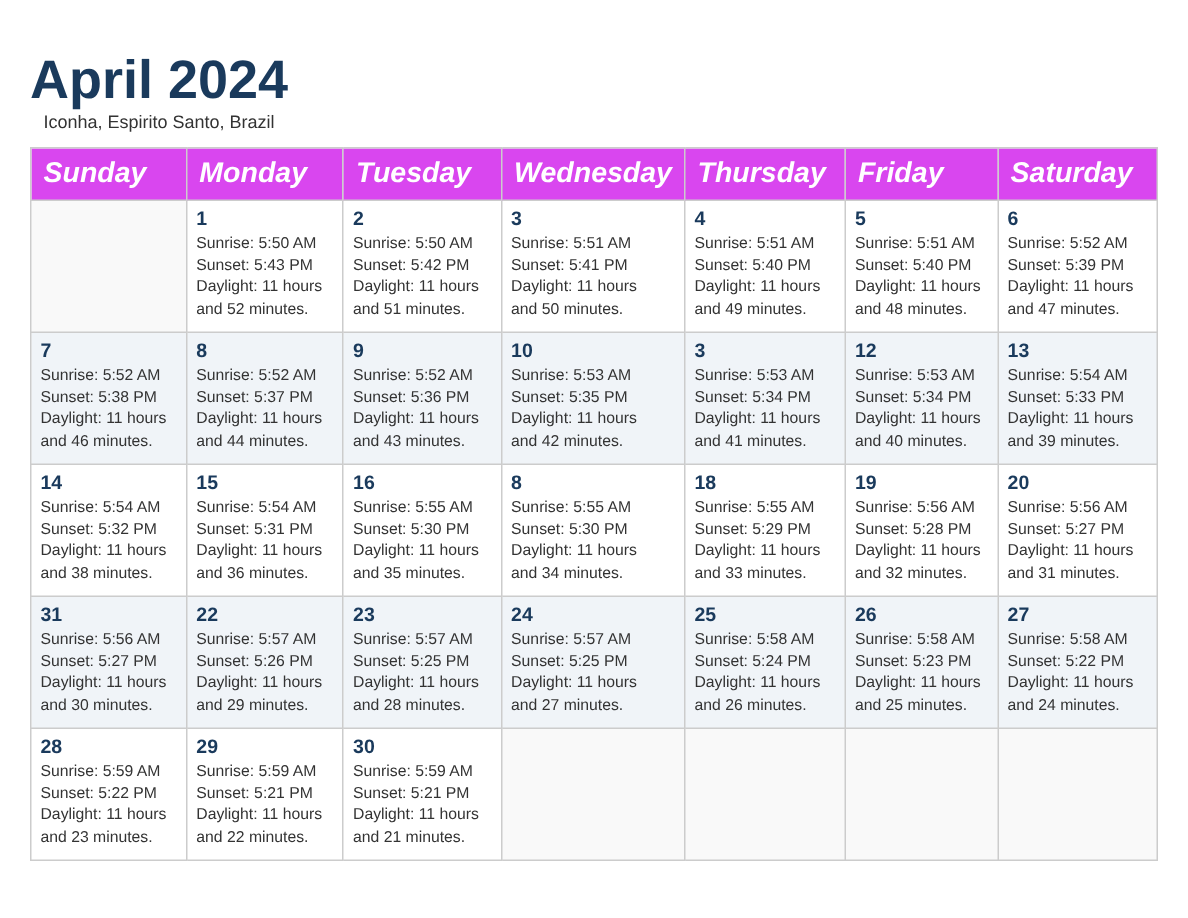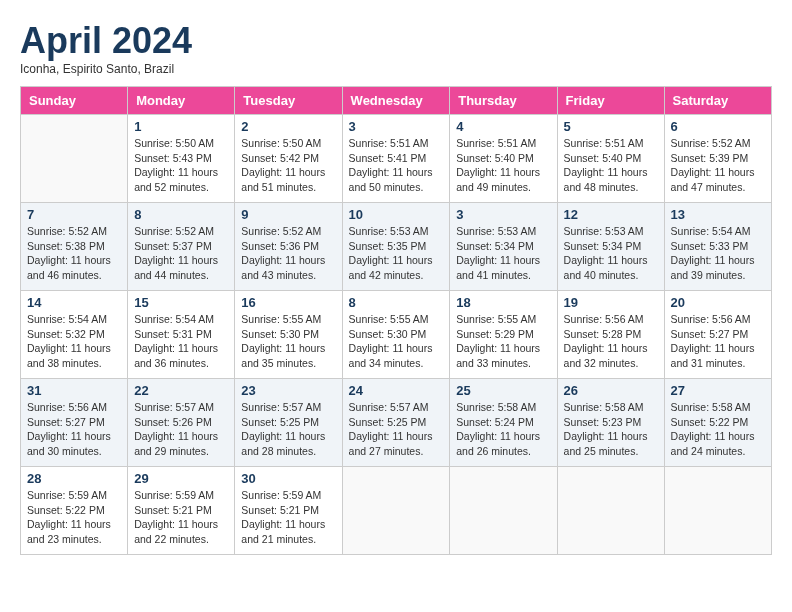--- a/index.html
+++ b/index.html
@@ -10,43 +10,45 @@
       min-height: 612px;
       padding: 20px;
     }
     .header {
       display: flex;
       justify-content: space-between;
       align-items: flex-start;
       margin-bottom: 10px;
     }
     .title-block {
-      text-align: left;
+      text-align: center;
+      margin-top: 12px;
     }
     .month-title {
       font-size: 36px;
       font-weight: bold;
       color: #1a3a5c;
     }
     .location {
       font-size: 12px;
       color: #333;
     }
     .calendar {
       width: 100%;
       border-collapse: collapse;
       font-size: 11px;
     }
     .calendar th {
-      background-color: #ec4899;
+      background-color: #d946ef;
       color: #fff;
       padding: 6px 8px;
       text-align: left;
-      font-size: 13px;
+      font-size: 19px;
       border: 1px solid #ccc;
+      font-style: italic;
     }
     .calendar td {
       border: 1px solid #ccc;
       vertical-align: top;
       padding: 4px 6px;
       height: 88px;
       width: 108px;
     }
     .day-num {
       font-size: 13px;

